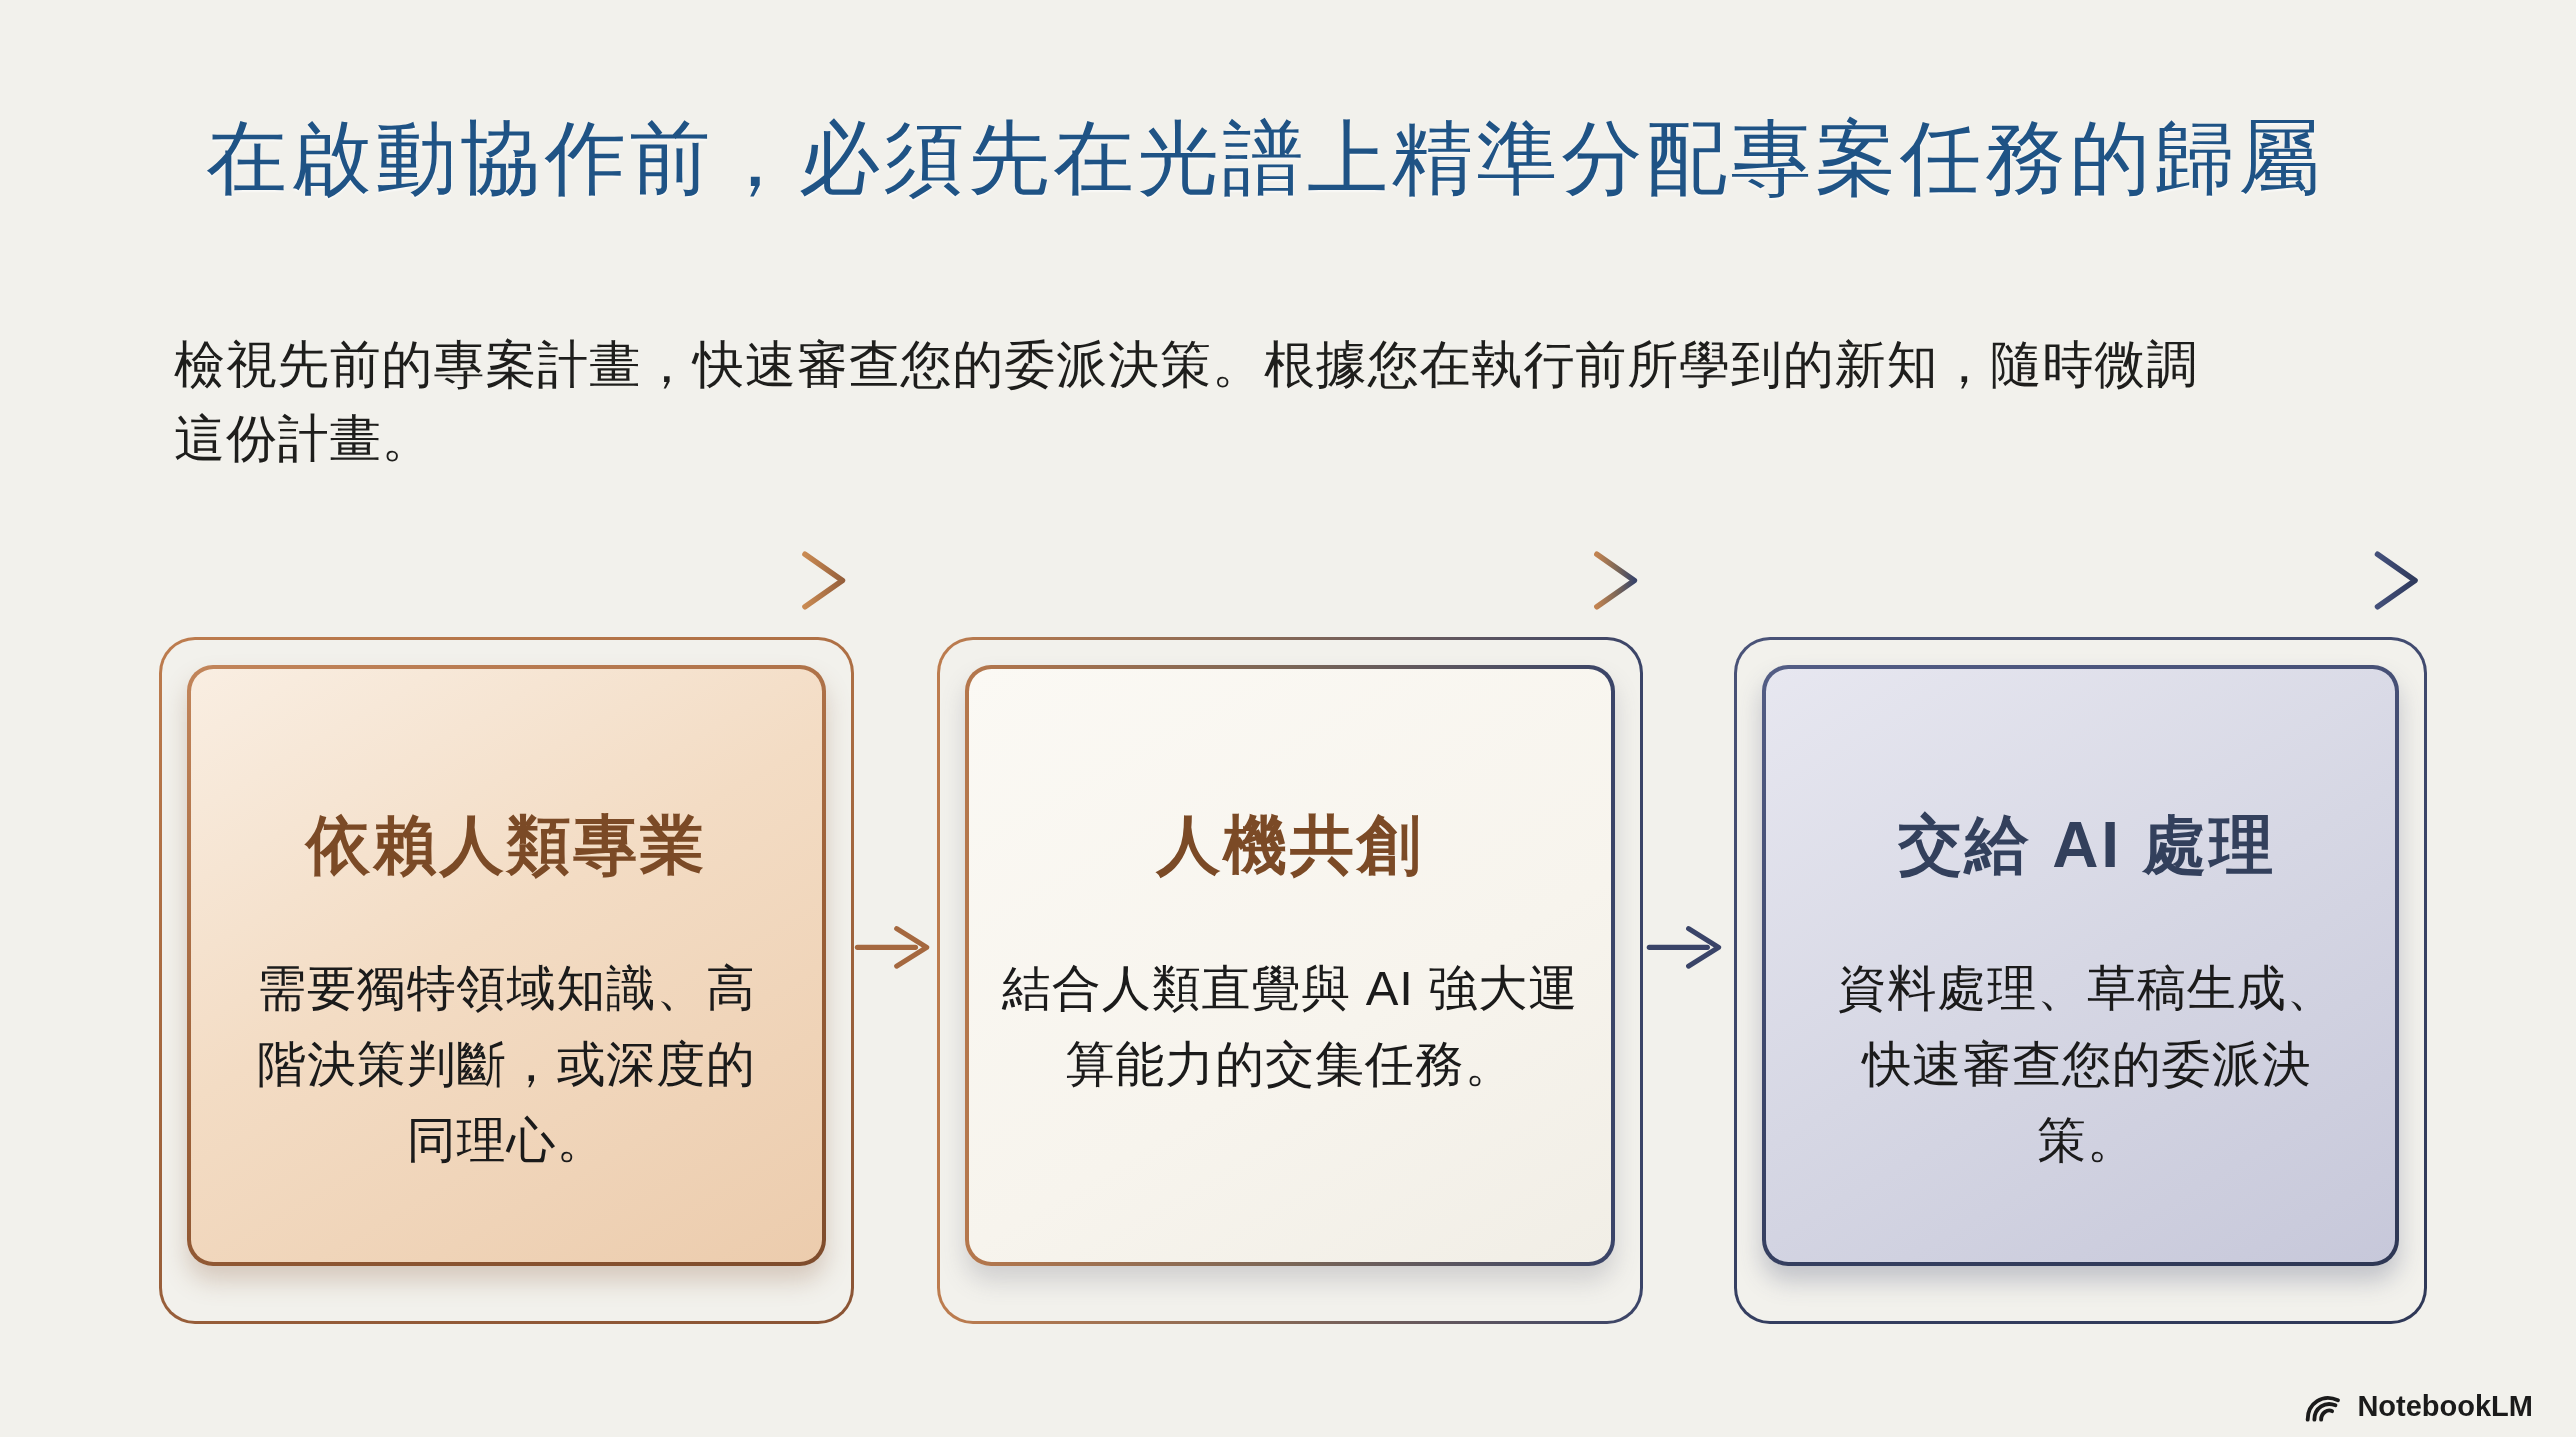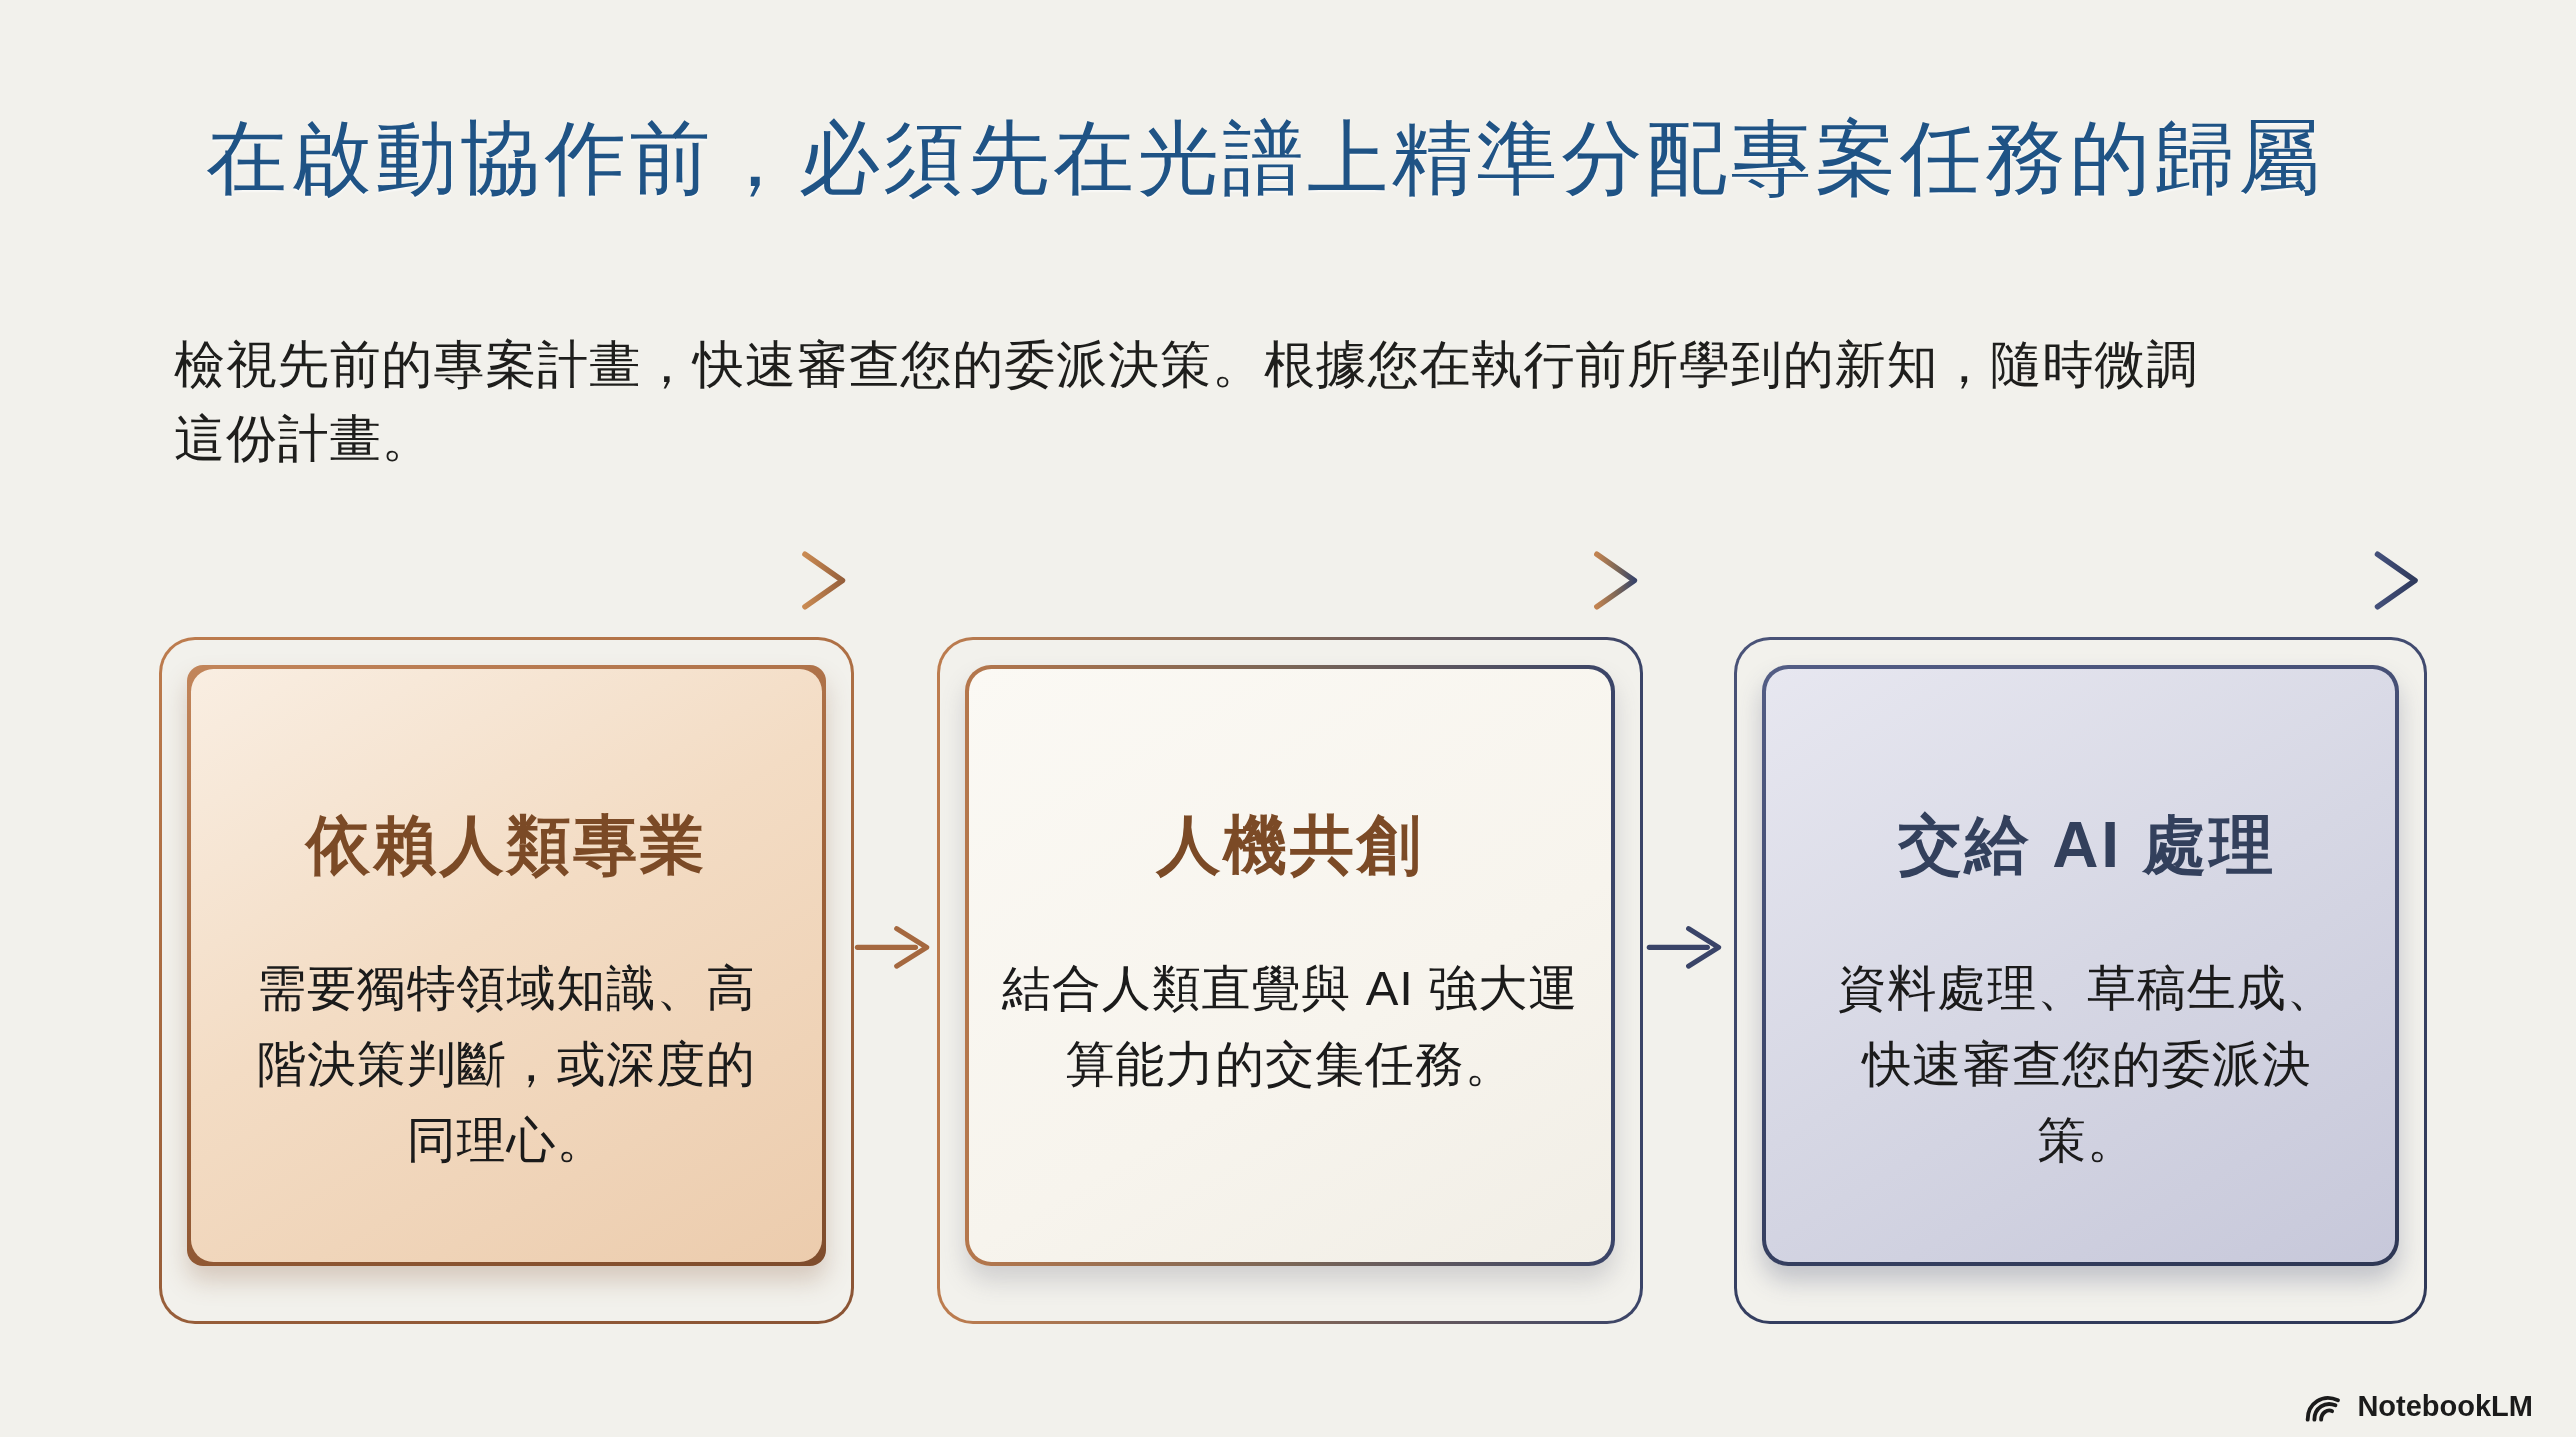--- a/index.html
+++ b/index.html
@@ -52,21 +52,20 @@
   }
   .card-title { font-size:64px; font-weight:700; letter-spacing:2.8px; }
   .card-body  { font-size:49px; line-height:1.55; margin-top:62px; color:#1b1b1b; letter-spacing:0.9px; }
 
   
   .t-human.outer-frame { left:159px; width:695px;
     background:linear-gradient(160deg,#bd7c4e 0%,#a5683f 45%,#8a5434 100%); }
   .t-human .card {
     background:linear-gradient(160deg,#c2855a 0%,#9c6038 55%,#7e4c2c 100%);
     box-shadow:0 15px 24px rgba(130,85,50,.25);
-    border-radius:16px;
   }
   .t-human .card-content {
     background:linear-gradient(150deg,#f9eee2 0%,#f3dcc4 45%,#ecccad 100%);
   }
   .t-human .card-title { color:#7b4a26; }
   .t-human .card-body { max-width:534px; }
 
   
   .t-hybrid.outer-frame { left:937px; width:706px;
     background:linear-gradient(90deg,#bd7c4e 0%,#8a6a55 45%,#3a4468 100%); }

